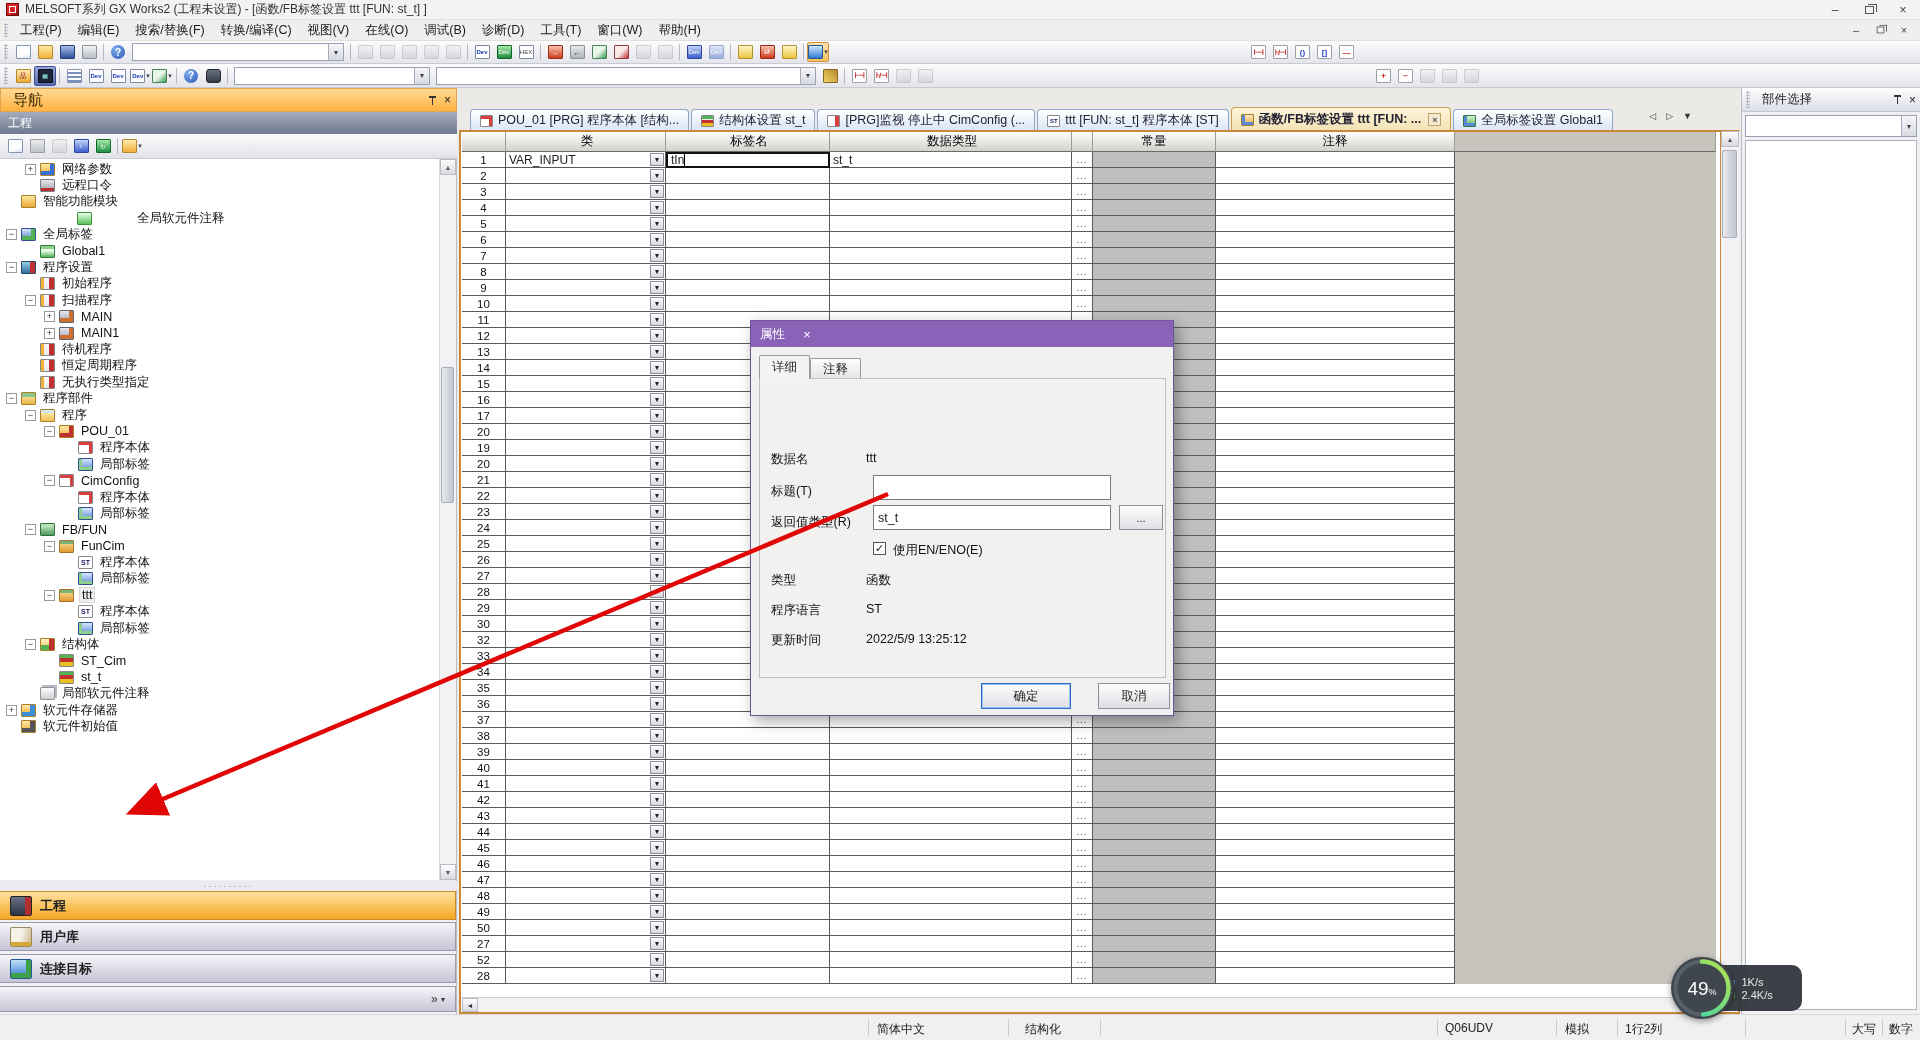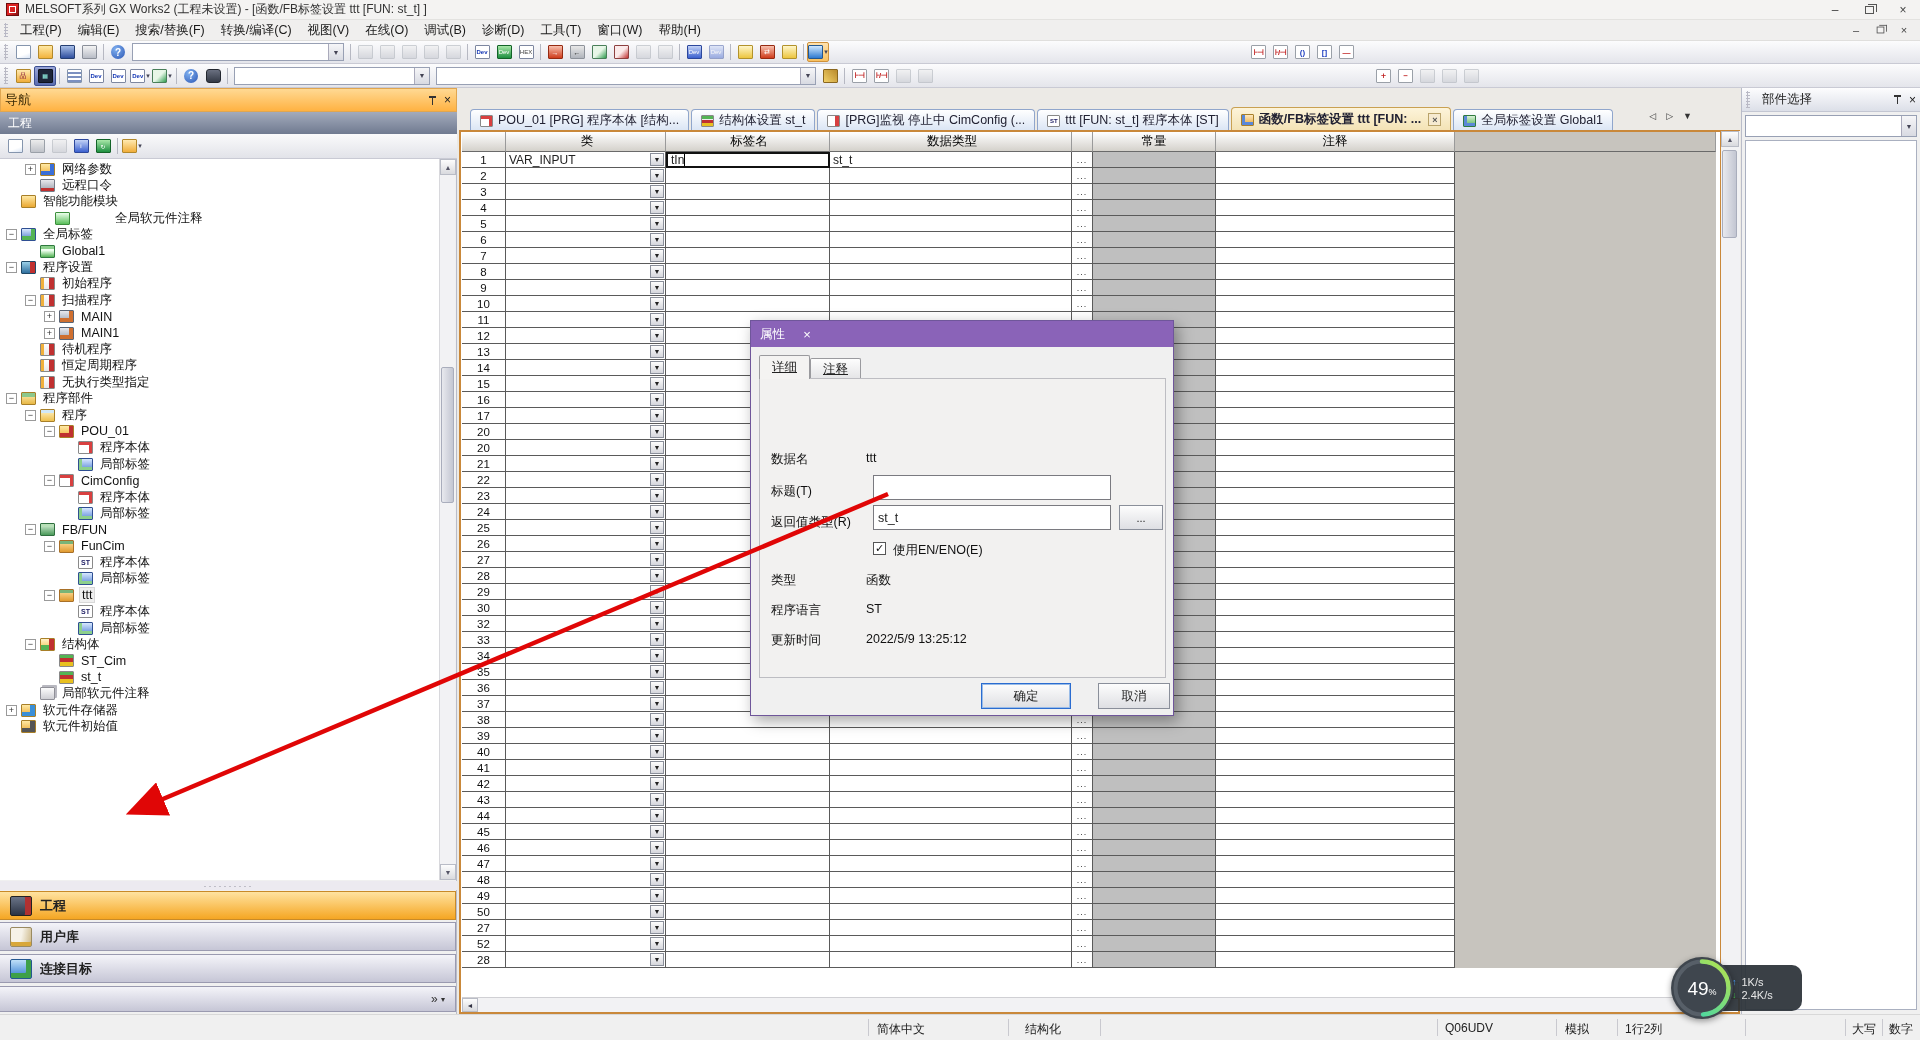--- a/index.html
+++ b/index.html
@@ -61,21 +61,21 @@
   .tb-combo{height:18px;background:#fff;border:1px solid #98a0b4;display:flex;align-items:center;justify-content:flex-end;margin:0 3px;flex:none;}
   .combo-arrow{width:15px;height:16px;background:linear-gradient(#f6f6f8,#d8dae2);border-left:1px solid #aab;display:flex;align-items:center;justify-content:center;font-size:7px;color:#445;}
   .tb-dd{font-size:7px;color:#445;margin-left:1px;}
 
   
   .main{position:absolute;left:0;top:88px;width:1920px;height:926px;background:#eceae6;}
 
   
   .nav-panel{position:absolute;left:0;top:0;width:457px;height:926px;background:#f0f0f0;border-right:1px solid #b9bcc9;}
   .nav-header{position:absolute;left:0;top:0;width:457px;height:24px;background:linear-gradient(#ffd993,#ffb242);display:flex;align-items:center;border:1px solid #e0a650;}
-  .nav-header-title{font-size:13px;color:#3a2a05;margin-left:4px;}
+  .nav-header-title{font-size:15px;color:#3a2a05;margin-left:12px;}
   .panel-btns{margin-left:auto;display:flex;align-items:center;margin-right:5px;gap:6px;}
   .pin-icon{position:relative;width:11px;height:11px;}
   .pin-icon::before{content:"";position:absolute;left:2px;top:1px;width:7px;height:2px;background:#333;}
   .pin-icon::after{content:"";position:absolute;left:5px;top:3px;width:1.5px;height:7px;background:#333;}
   .close-x{font-size:12px;color:#222;line-height:1;}
   .nav-section{position:absolute;left:0;top:24px;width:457px;height:22px;background:linear-gradient(#a3abbc,#707a90);color:#fff;font-size:12px;display:flex;align-items:center;padding-left:8px;}
   .nav-tools{position:absolute;left:0;top:46px;width:457px;height:25px;background:linear-gradient(#fafafb,#e2e3e9);border-bottom:1px solid #c9cad4;display:flex;align-items:center;padding-left:4px;}
   .tree{position:absolute;left:0;top:71px;width:440px;height:721px;background:#fff;overflow:hidden;padding-top:2px;}
   .trow{height:16.4px;display:flex;align-items:center;white-space:nowrap;}
   .trow-hl .tlabel{background:#efefef;border:1px solid #d8d8d8;}
@@ -171,21 +171,21 @@
   
   .statusbar{position:absolute;left:0;top:1014px;width:1920px;height:26px;background:#f0f0f0;border-top:1px solid #d8d8d8;}
   .st-item{position:absolute;top:6px;font-size:12px;color:#222;white-space:nowrap;}
   .st-sep{position:absolute;top:4px;width:1px;height:17px;background:#c9c9cf;}
 
   
   .dialog{position:absolute;left:750px;top:320px;width:424px;height:396px;background:#f0f0f0;border:1px solid #6f569a;box-shadow:4px 5px 14px rgba(0,0,0,.35);z-index:50;}
   .dlg-title{position:absolute;left:0;top:0;width:100%;height:26px;background:#8a63b8;color:#fff;display:flex;align-items:center;font-size:12.5px;}
   .dlg-title span{margin-left:9px;}
   .dlg-close{margin-left:auto;margin-right:6px;width:26px;height:22px;display:flex;align-items:center;justify-content:center;color:#fff;font-size:13px;}
-  .dlg-tabs{position:absolute;left:8px;top:34px;display:flex;align-items:flex-end;text-decoration:underline;}
+  .dlg-tabs{position:absolute;left:8px;top:34px;display:flex;align-items:flex-end;}
   .dlg-tab{height:21px;padding:0 12px;border:1px solid #9a9a9e;border-bottom:none;background:linear-gradient(#fdfdfd,#e4e4e6);display:flex;align-items:center;font-size:12.5px;border-radius:2px 2px 0 0;}
   .dlg-tab.active{height:24px;background:#f4f3f2;position:relative;z-index:2;}
   .dlg-pane{position:absolute;left:8px;top:57px;width:407px;height:300px;border:1px solid #bdbdc2;background:#f2f1f0;}
   .fld-label{position:absolute;font-size:12.5px;color:#111;}
   .fld-value{position:absolute;font-size:12.5px;color:#111;}
   .fld-input{position:absolute;background:#fff;border:1px solid #7a7a80;font-size:12.5px;display:flex;align-items:center;padding-left:4px;}
   .browse-btn{position:absolute;background:linear-gradient(#fdfdfd,#dedfe3);border:1px solid #8a8f9a;display:flex;align-items:center;justify-content:center;font-size:11px;color:#222;}
   .chk{position:absolute;width:13px;height:13px;background:#fff;border:1px solid #555;display:flex;align-items:center;justify-content:center;font-size:11px;color:#111;font-weight:bold;}
   .dlg-btn{position:absolute;height:26px;background:linear-gradient(#fdfdfd,#dedfe3);border:1px solid #8a8f9a;display:flex;align-items:center;justify-content:center;font-size:12.5px;}
   .dlg-btn.focused{border:1px solid #2a6cd0;box-shadow:0 0 0 1px #99bce8 inset;}
@@ -462,21 +462,21 @@
           <div class="trow" style="padding-left: 25px;">
             <span class="texp-empty"></span>
             <span class="tico ti-remote"></span>
             <span class="tlabel">远程口令</span>
           </div>
           <div class="trow" style="padding-left: 6px;">
             <span class="texp-empty"></span>
             <span class="tico ti-module"></span>
             <span class="tlabel">智能功能模块</span>
           </div>
-          <div class="trow" style="padding-left: 2px; gap: 38px;">
+          <div class="trow" style="padding-left: 24px; gap: 38px;">
             <span class="texp-empty"></span>
             <span class="tico ti-gcomment"></span>
             <span class="tlabel">全局软元件注释</span>
           </div>
           <div class="trow" style="padding-left: 6px;">
             <span class="texp">−</span>
             <span class="tico ti-glabel"></span>
             <span class="tlabel">全局标签</span>
           </div>
           <div class="trow" style="padding-left: 25px;">
@@ -897,20 +897,32 @@
               </div>
               <div class="gc gc-label"></div>
               <div class="gc gc-dtype"></div>
               <div class="gc gc-dots">...</div>
               <div class="gc gc-const"></div>
               <div class="gc gc-comment"></div>
               <div class="gc gc-fill"></div>
             </div>
             <div class="g-row">
               <div class="gc gc-num">20</div>
+              <div class="gc gc-cls">
+                <span class="dd-btn">▼</span>
+              </div>
+              <div class="gc gc-label"></div>
+              <div class="gc gc-dtype"></div>
+              <div class="gc gc-dots">...</div>
+              <div class="gc gc-const"></div>
+              <div class="gc gc-comment"></div>
+              <div class="gc gc-fill"></div>
+            </div>
+            <div class="g-row">
+              <div class="gc gc-num">19</div>
               <div class="gc gc-cls">
                 <span class="dd-btn">▼</span>
               </div>
               <div class="gc gc-label"></div>
               <div class="gc gc-dtype"></div>
               <div class="gc gc-dots">...</div>
               <div class="gc gc-const"></div>
               <div class="gc gc-comment"></div>
               <div class="gc gc-fill"></div>
             </div>

